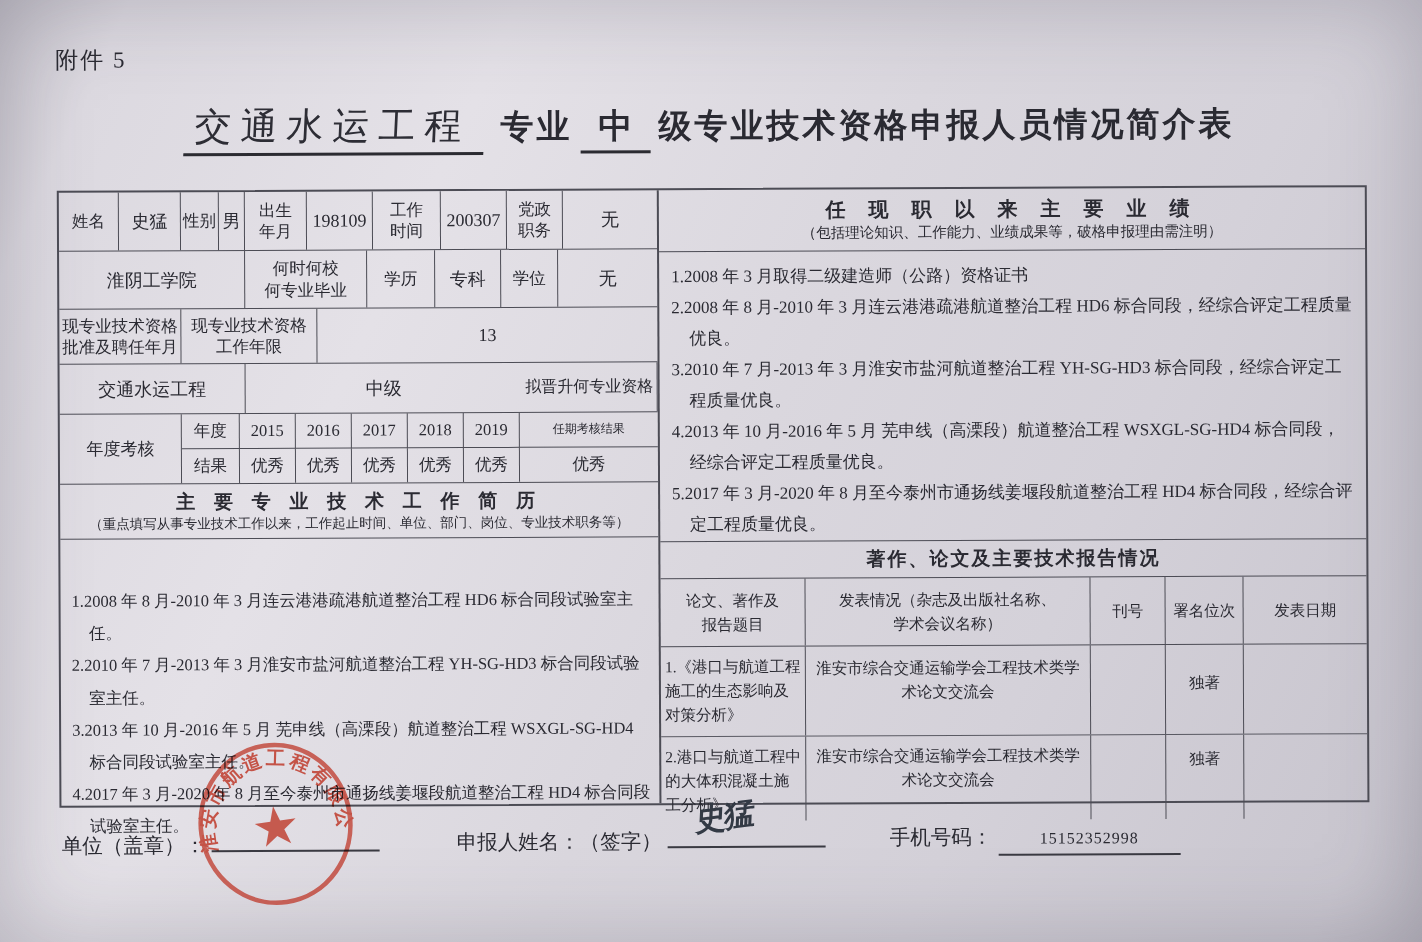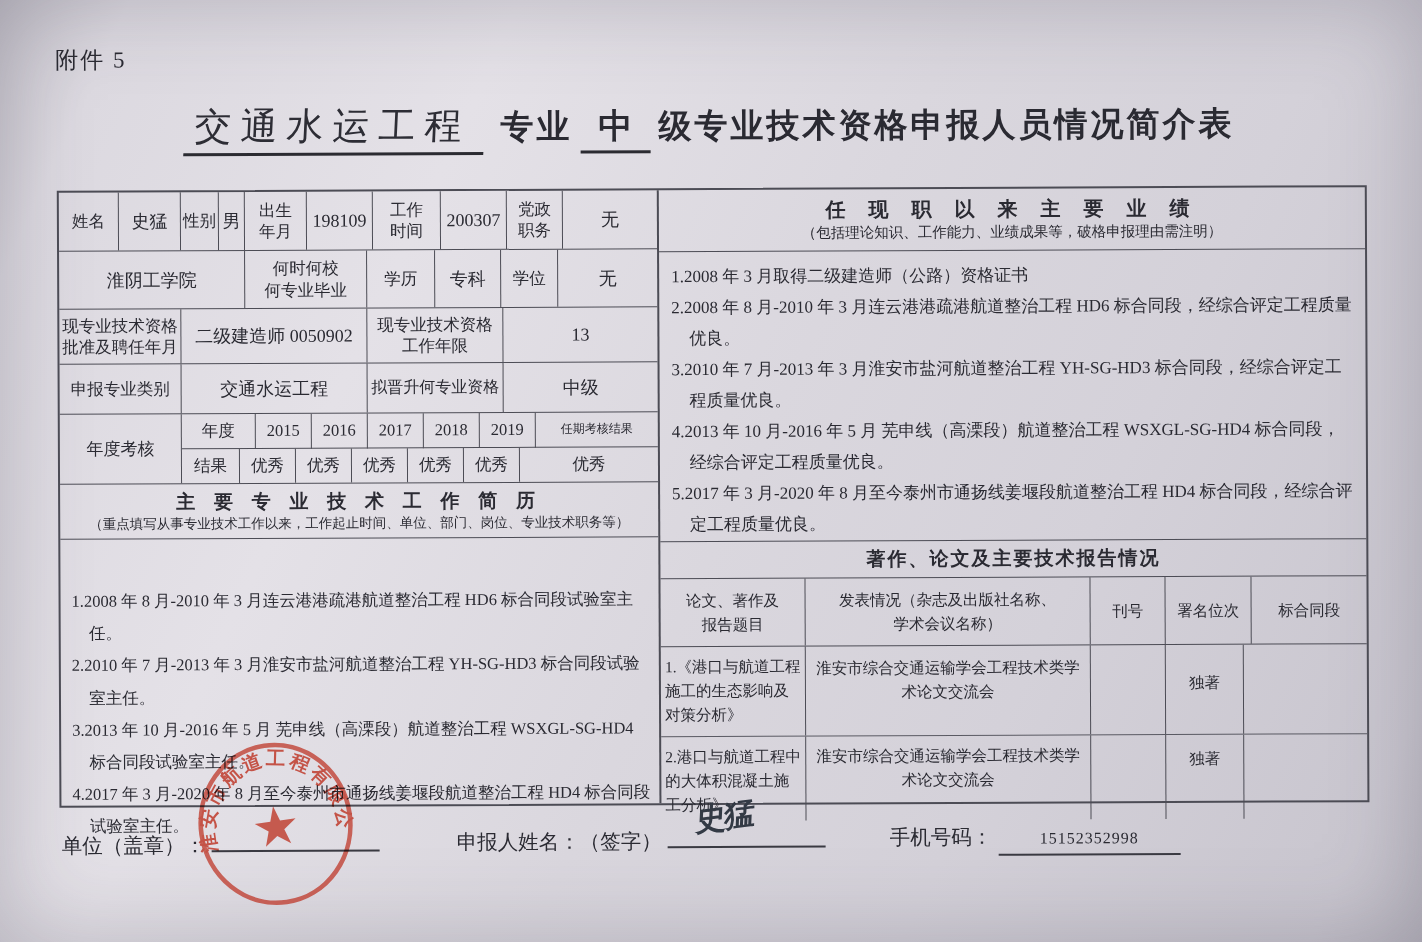--- a/index.html
+++ b/index.html
@@ -106,38 +106,36 @@
 何专业毕业</div>
         <div class="cell lab" style="width:68px">学历</div>
         <div class="cell val" style="width:66px">专科</div>
         <div class="cell lab" style="width:57px">学位</div>
         <div class="cell val end" style="flex:1">无</div>
       </div>
 
       <div class="row r3">
         <div class="cell lab pre" style="width:122px">现专业技术资格
 批准及聘任年月</div>
-        <div class="cell val" style="width:186px">二级建造师 0050902</div>
         <div class="cell lab pre" style="width:136px">现专业技术资格
 工作年限</div>
         <div class="cell val end" style="flex:1">13</div>
       </div>
 
       <div class="row r4">
-        <div class="cell lab" style="width:122px">申报专业类别</div>
         <div class="cell val" style="width:186px">交通水运工程</div>
+        <div class="cell val end" style="flex:1">中级</div>
         <div class="cell lab" style="width:136px;font-size:16px">拟晋升何专业资格</div>
-        <div class="cell val end" style="flex:1">中级</div>
       </div>
 
       <div class="row r5">
         <div class="cell lab" style="width:122px;font-size:17px">年度考核</div>
         <div class="assess-grid">
           <div class="subrow first">
-            <div class="cell lab" style="width:74px">年度</div>
+            <div class="cell lab" style="width:58px">年度</div>
             <div class="cell val" style="width:56px;font-size:16.5px">2015</div>
             <div class="cell val" style="width:56px;font-size:16.5px">2016</div>
             <div class="cell val" style="width:56px;font-size:16.5px">2017</div>
             <div class="cell val" style="width:56px;font-size:16.5px">2018</div>
             <div class="cell val" style="width:56px;font-size:16.5px">2019</div>
             <div class="cell lab end" style="flex:1;font-size:12px">任期考核结果</div>
           </div>
           <div class="subrow">
             <div class="cell lab" style="width:58px">结果</div>
             <div class="cell val" style="width:56px;font-size:16.5px">优秀</div>
@@ -185,22 +183,22 @@
       <div class="row rr3">
         <div class="cell end pub-title" style="flex:1">著作、论文及主要技术报告情况</div>
       </div>
 
       <div class="row rr4">
         <div class="cell pub-h pre" style="width:145px">论文、著作及
 报告题目</div>
         <div class="cell pub-h pre" style="width:285px">发表情况（杂志及出版社名称、
 学术会议名称）</div>
         <div class="cell pub-h" style="width:75px">刊号</div>
-        <div class="cell pub-h" style="width:86px">署名位次</div>
-        <div class="cell pub-h end" style="flex:1">标合同段</div>
+        <div class="cell pub-h" style="width:78px">署名位次</div>
+        <div class="cell pub-h end" style="flex:1">发表日期</div>
       </div>
 
       <div class="row rr5" style="border-bottom-color:#5a5a63">
         <div class="cell pub-cell t" style="width:145px">1.《港口与航道工程施工的生态影响及对策分析》</div>
         <div class="cell pub-cell" style="width:285px;align-items:flex-start;padding-top:10px">淮安市综合交通运输学会工程技术类学术论文交流会</div>
         <div class="cell pub-cell" style="width:75px"></div>
         <div class="cell pub-cell" style="width:78px;align-items:flex-start;padding-top:26px">独著</div>
         <div class="cell pub-cell end" style="flex:1"></div>
       </div>
 

